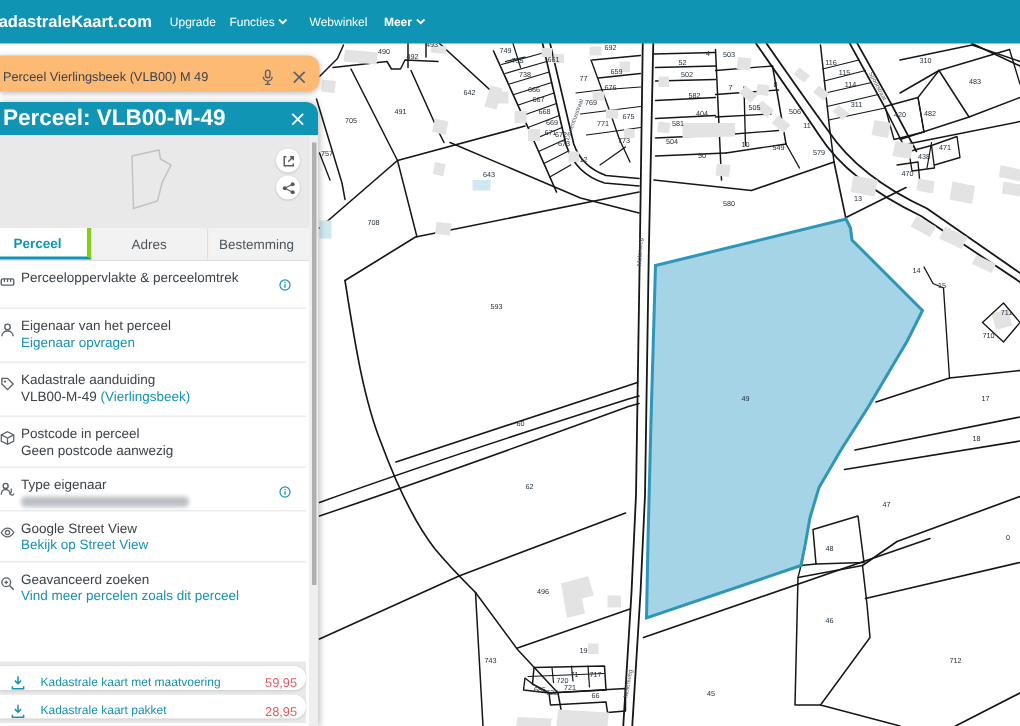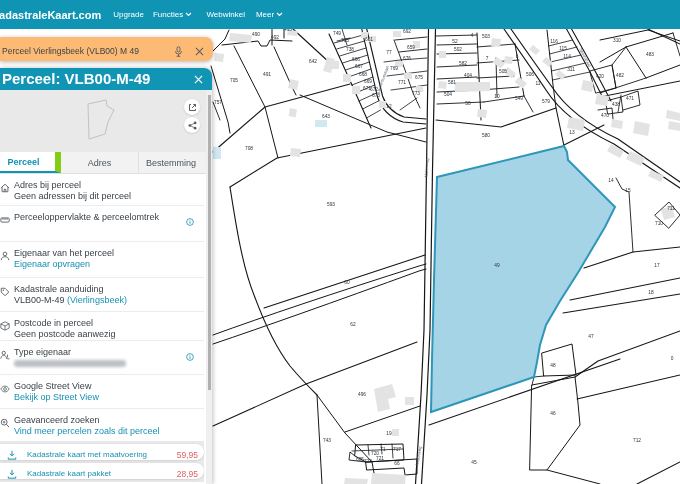--- a/index.html
+++ b/index.html
@@ -15,21 +15,21 @@
 #search { position:absolute; left:0; top:37px; width:213px; height:24px; background:#fdba74; border-radius:0 8px 8px 0; box-shadow:0 1px 4px rgba(0,0,0,.3); z-index:40; display:flex; align-items:center; }
 #searchtext { font-size:8.5px; color:#3b4248; margin-left:2px; margin-top:3px; white-space:nowrap; }
 
 #panel { position:absolute; left:0; top:68px; width:212px; height:416px; background:#fff; border-radius:0 8px 0 0; box-shadow:1px 0 4px rgba(0,0,0,.25); z-index:35; }
 #phead { position:absolute; left:0; top:0; width:212px; height:22px; background:#1095b5; border-radius:0 8px 0 0; color:#fff; font-weight:bold; font-size:15px; line-height:22px; padding-left:2px; }
 #preview { position:absolute; left:0; top:22px; width:212px; height:62px; background:#e9e9e9; }
 .circbtn { position:absolute; width:16px; height:16px; border-radius:50%; background:#fff; box-shadow:0 0.5px 1.5px rgba(0,0,0,.2); display:flex; align-items:center; justify-content:center; }
 
 #tabs { position:absolute; left:0; top:84px; width:212px; height:22px; display:flex; border-bottom:1px solid #e0e0e0; }
 .tab { width:78px; font-size:9px; color:#4c545b; background:#f2f2f2; display:flex; align-items:center; justify-content:center; border-right:1px solid #e0e0e0; }
-.tab.active { background:#fff; color:#0f93b3; font-weight:bold; border-bottom:2.5px solid #1094b4; border-right:6px solid #84cc16; }
+.tab.active { background:#fff; color:#0f93b3; font-weight:bold; border-bottom:2.5px solid #1094b4; border-right:3px solid #84cc16; }
 
 #rows { position:absolute; left:0; top:106px; width:204px; }
 .row { position:relative; border-bottom:1px solid #ececec; padding:6px 0 0 14px; }
 .rt { font-size:9px; color:#3b4248; line-height:10.5px; white-space:nowrap; }
 .rs { font-size:9px; color:#3b4248; line-height:10.5px; white-space:nowrap; }
 .teal { color:#1791b2; }
 .ricon { position:absolute; left:0px; top:9px; }
 .rinfo { position:absolute; right:10px; top:12px; }
 
 #buy { position:absolute; left:0; top:373px; width:204px; background:#e9e9e9; padding-top:3px; }
@@ -300,21 +300,21 @@
 <text x="584" y="58" font-size="4.0" fill="#4a555f" text-anchor="middle" font-family="Liberation Sans, sans-serif" transform="rotate(62 584 58)">Spoorstraat</text>
 </svg>
 
   <div id="topbar">
     <div id="logo">kadastraleKaart.com</div>
     <div class="navitem" style="margin-left:12px;">Upgrade</div>
     <div class="navitem" style="margin-left:9px;">Functies&nbsp;<svg width="7" height="5">
           <path d="M1,1 L3.5,3.5 L6,1" stroke="#fff" stroke-width="1.2" fill="none"></path>
         </svg></div>
     <div class="navitem" style="margin-left:14px;">Webwinkel</div>
-    <div class="navitem" style="margin-left:11px;">Meer&nbsp;<svg width="7" height="5">
+    <div class="navitem" style="margin-left:11px;font-weight:bold;">Meer&nbsp;<svg width="7" height="5">
           <path d="M1,1 L3.5,3.5 L6,1" stroke="#fff" stroke-width="1.2" fill="none"></path>
         </svg></div>
   </div>
 
   <div id="search">
     <div id="searchtext">Perceel Vierlingsbeek (VLB00) M 49</div>
     <svg width="9" height="11" style="position:absolute;left:174px;top:9px;" viewBox="0 0 12 15">
       <rect x="4" y="1" width="4" height="7" rx="2" fill="none" stroke="#5a6167" stroke-width="1.3"></rect>
       <path d="M2,7 a4,4 0 0 0 8,0 M6,11 L6,14 M3.5,14 L8.5,14" fill="none" stroke="#5a6167" stroke-width="1.3"></path>
     </svg>
@@ -348,27 +348,20 @@
       </div>
     </div>
     <div id="tabs">
       <div class="tab active" style="width:61px;padding-right:8px;">Perceel</div>
       <div class="tab">Adres</div>
       <div class="tab" style="border-right:none;width:73px;padding-right:9px;">Bestemming</div>
     </div>
     <div id="rows">
       <div class="row">
         <svg class="ricon" width="10" height="10" viewBox="0 0 12 12">
-            <path d="M1,6 L6,1.5 L11,6 M2.5,5 L2.5,10.5 L9.5,10.5 L9.5,5 M5,10.5 L5,7.5 L7,7.5 L7,10.5" fill="none" stroke="#5a6167" stroke-width="1.1"></path>
-          </svg>
-        <div class="rt">Adres bij perceel</div>
-        <div class="rs">Geen adressen bij dit perceel</div>
-      </div>
-      <div class="row">
-        <svg class="ricon" width="10" height="10" viewBox="0 0 12 12">
             <rect x="1" y="3.5" width="10" height="5" rx="1" fill="none" stroke="#5a6167" stroke-width="1.1"></rect>
             <path d="M3.5,3.5 L3.5,6 M6,3.5 L6,6 M8.5,3.5 L8.5,6" stroke="#5a6167" stroke-width="1"></path>
           </svg>
         <div class="rt">Perceeloppervlakte &amp; perceelomtrek</div>
         <svg class="rinfo" width="8" height="8" viewBox="0 0 10 10">
             <circle cx="5" cy="5" r="4.2" fill="none" stroke="#1791b2" stroke-width="1"></circle>
             <path d="M5,4.3 L5,7.2 M5,2.6 L5,3.4" stroke="#1791b2" stroke-width="1.1"></path>
           </svg>
       </div>
       <div class="row">

